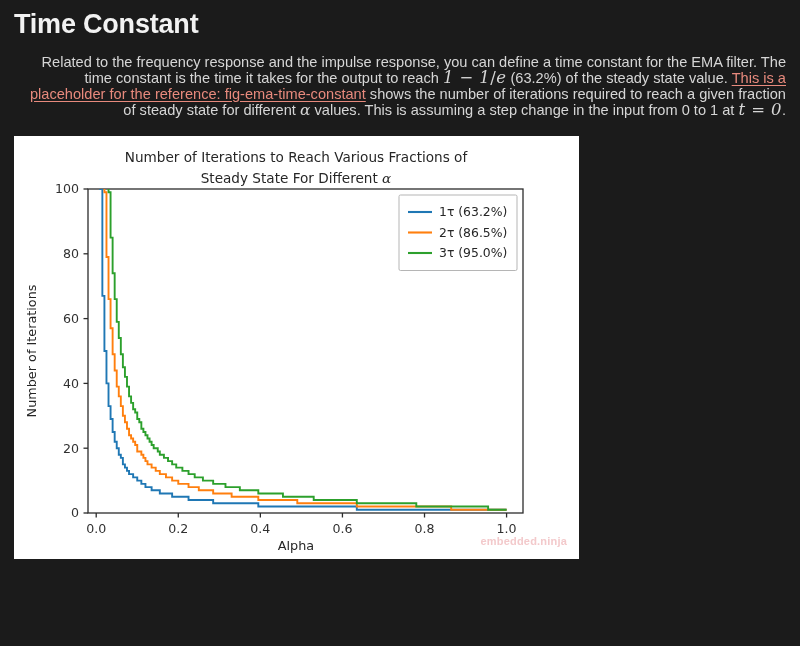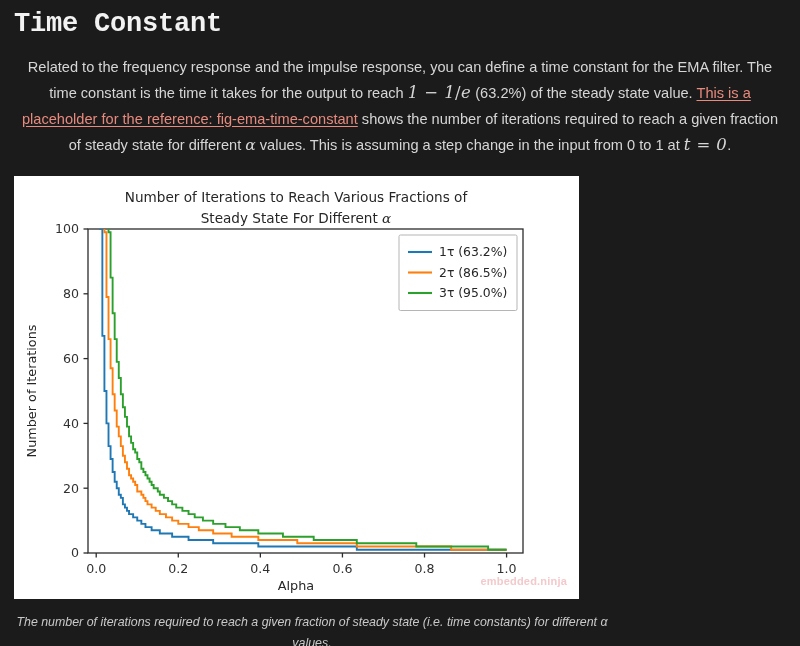--- a/index.html
+++ b/index.html
@@ -21,51 +21,49 @@
     box-sizing: border-box;
     padding: 0 14px;
   }
   h1.page-title {
     font-size: 27px;
     font-weight: 700;
     color: #f2f2f2;
     margin: 8px 0 0 0;
     letter-spacing: -0.2px;
     line-height: 1.25;
-    font-family: Liberation Mono, monospace;
   }
   .body-text {
     font-size: 14.6px;
-    line-height: 26px;
+    line-height: 16px;
     color: #d6d6d6;
     margin: 12px 0 16px 0;
     max-width: 774px;
-    text-align: center;
+    text-align: right;
   }
   .mathspan {
     font-family: "DejaVu Serif", "Liberation Serif", serif;
     font-size: 16.5px;
     letter-spacing: 0.4px;
   }
   .mathspan i { font-style: italic; }
   .alpha-sym {
     font-family: "DejaVu Serif", "Liberation Serif", serif;
     font-style: italic;
     font-size: 15.5px;
   }
   a.xref {
     color: #e88a7d;
     text-decoration: underline;
     text-underline-offset: 2px;
   }
   .figure-wrap {
     margin: 18px 0 0 0;
     display: flex;
-    flex-direction: column;
-    align-items: flex-start;
+    align-items: flex-end;
   }
   .figure-canvas {
     width: 565px;
     height: 423px;
     background: #ffffff;
     position: relative;
   }
   .figure-caption {
     margin-top: 13px;
     width: 596px;
@@ -160,19 +158,15 @@
             <text x="425" y="80.3" class="ch-leg">1τ (63.2%)</text>
             <line x1="394" y1="96.5" x2="418" y2="96.5" stroke="#ff7f0e" stroke-width="2.1"></line>
             <text x="425" y="100.8" class="ch-leg">2τ (86.5%)</text>
             <line x1="394" y1="117" x2="418" y2="117" stroke="#2ca02c" stroke-width="2.1"></line>
             <text x="425" y="121.3" class="ch-leg">3τ (95.0%)</text>
           </g>
       </svg>
       <div class="watermark">embedded.ninja</div>
     </div>
 
-    <div class="figure-caption">
-      <span>The number of iterations required to reach a given fraction of steady state (i.e. time constants) for</span>
-      <span>different α  values.</span>
-    </div>
   </div>
 
 </div>
 
 </body></html>

